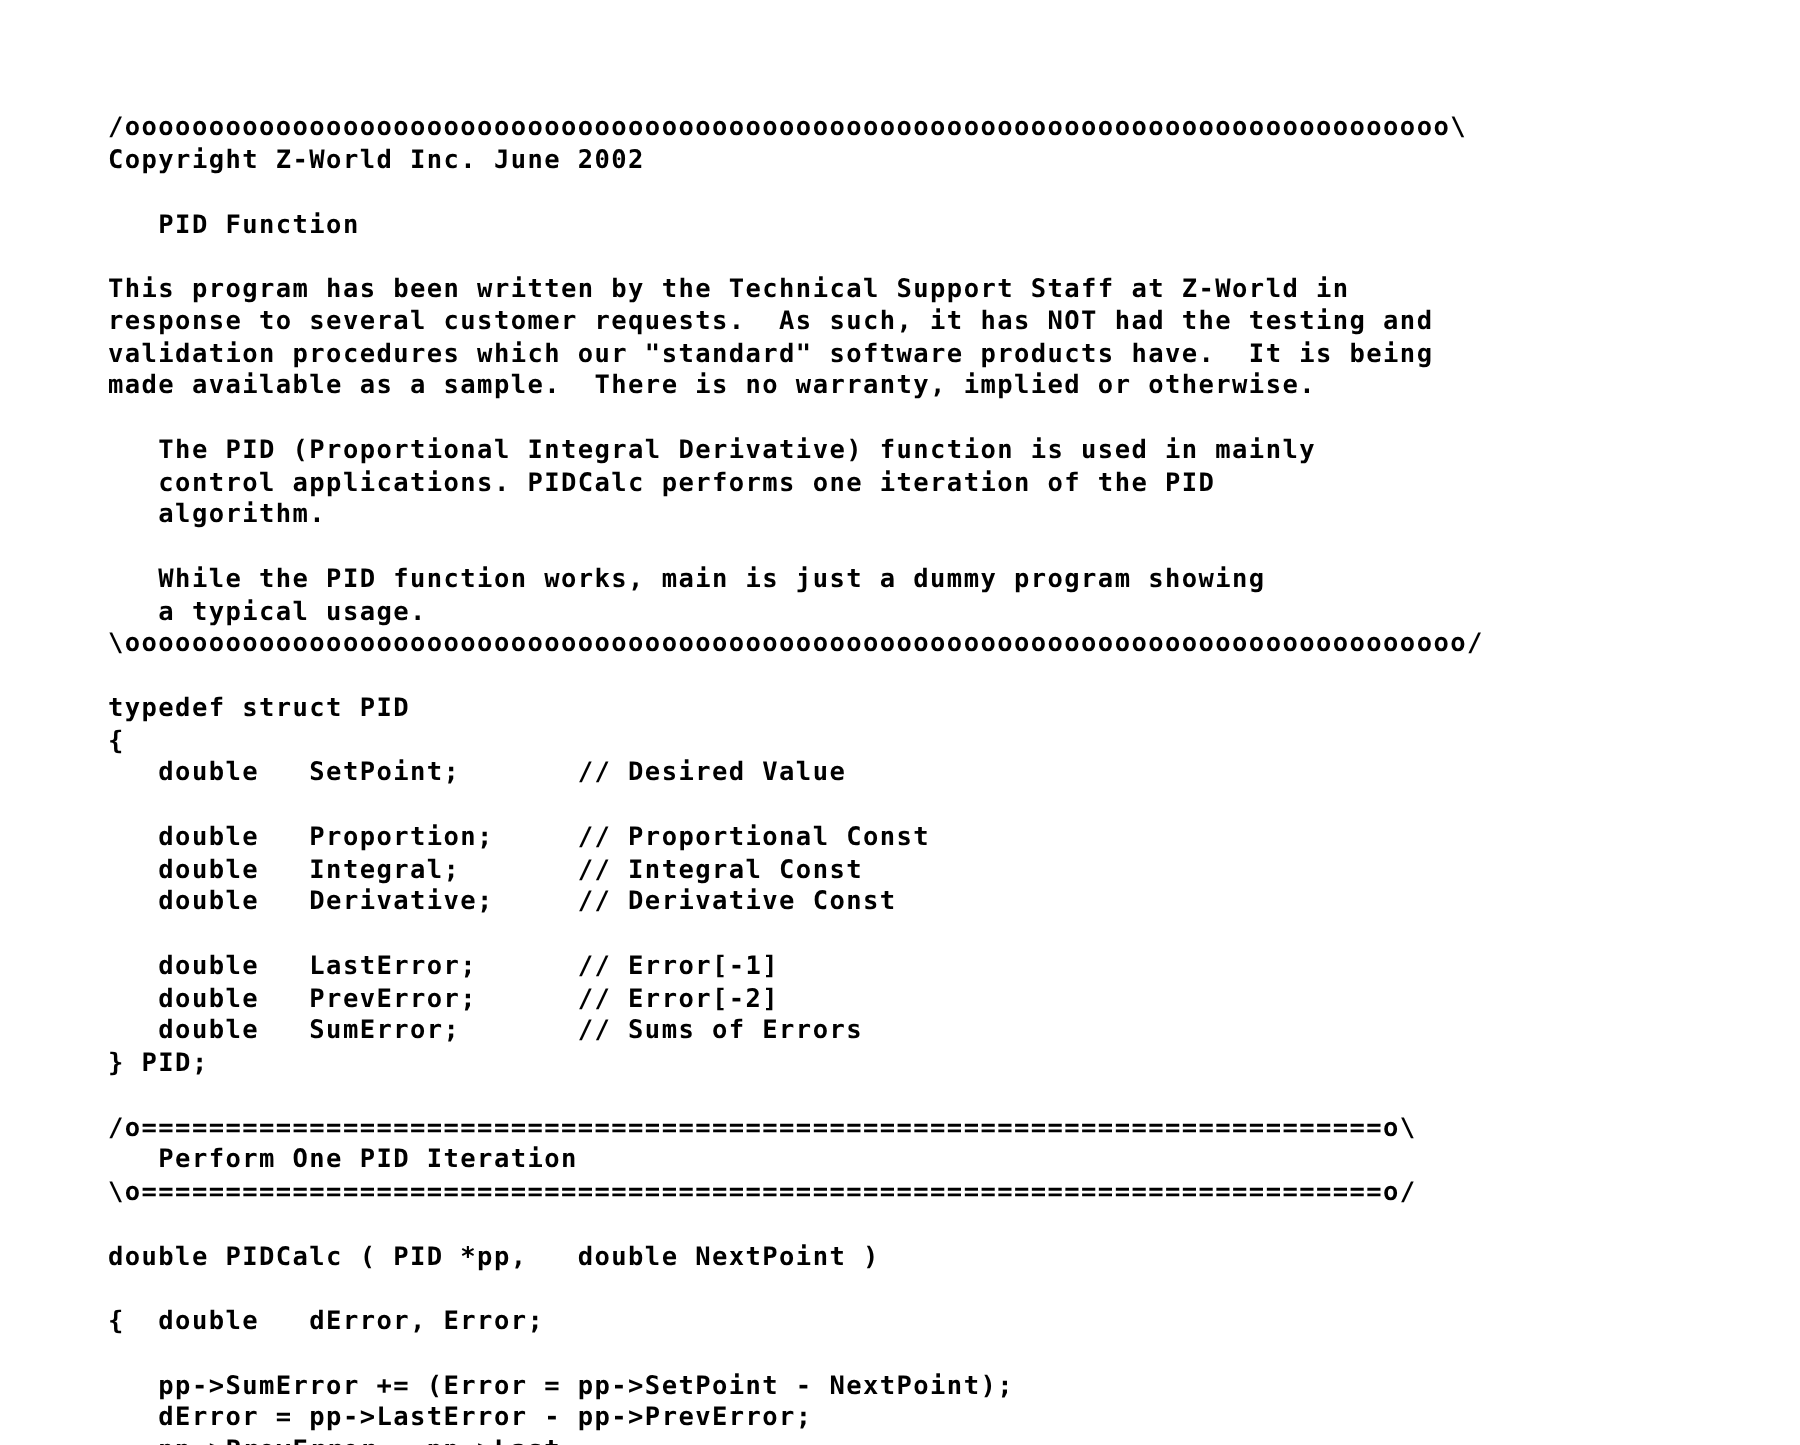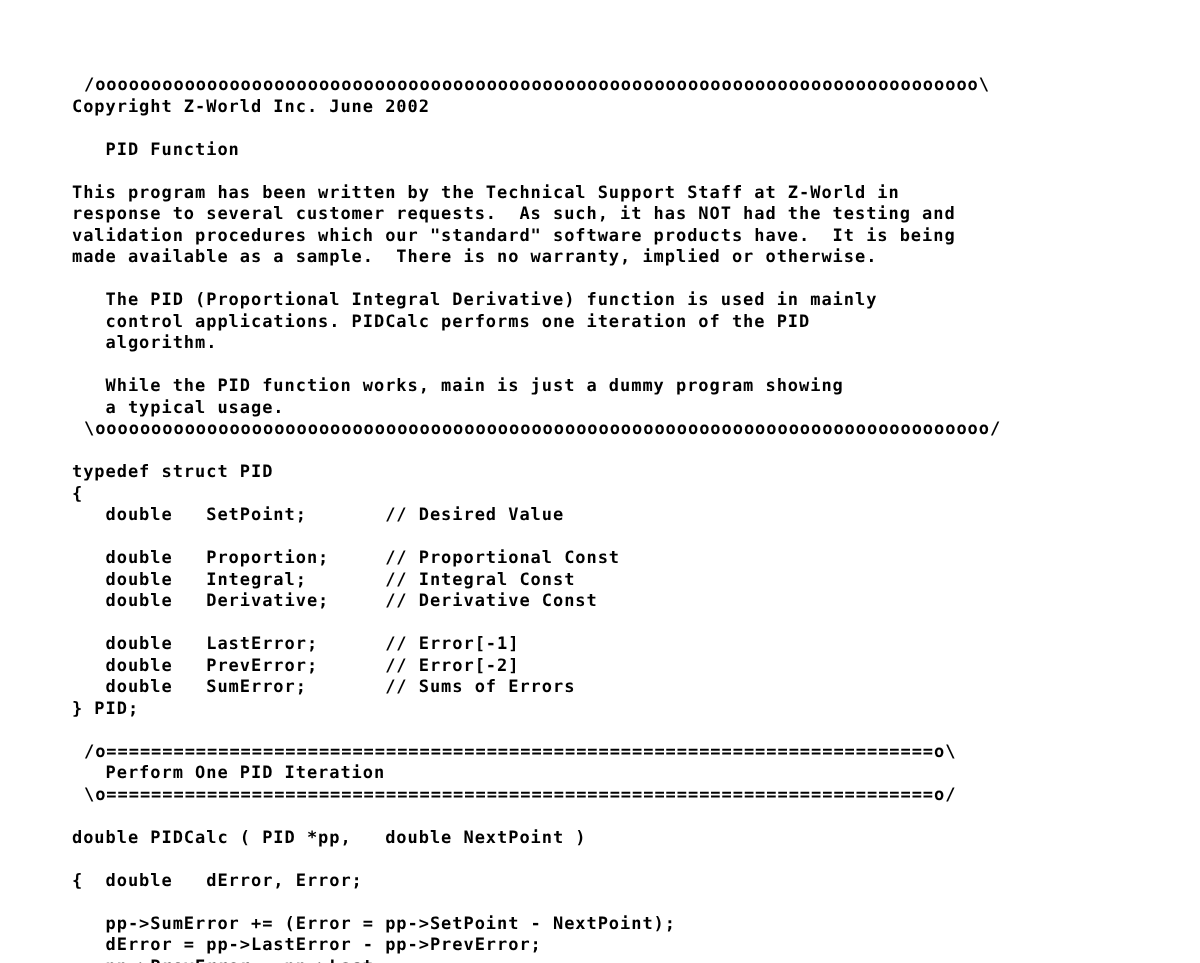--- a/index.html
+++ b/index.html
@@ -35,19 +35,18 @@
     white-space: pre;
   }
   .code-line.blank {
     height: 21.5px;
   }
   .rule {
     display: block;
     min-height: 21.5px;
     white-space: pre;
     overflow: hidden;
-    margin-left: 12px;
   }
 </style>
 </head>
 <body>
 
 <pre id="listing"><span class="code-line rule">/ooooooooooooooooooooooooooooooooooooooooooooooooooooooooooooooooooooooooooooooo\</span><span class="code-line">Copyright Z-World Inc. June 2002</span><span class="code-line blank">&nbsp;</span><span class="code-line">   PID Function</span><span class="code-line blank">&nbsp;</span><span class="code-line">This program has been written by the Technical Support Staff at Z-World in</span><span class="code-line">response to several customer requests.  As such, it has NOT had the testing and</span><span class="code-line">validation procedures which our "standard" software products have.  It is being</span><span class="code-line">made available as a sample.  There is no warranty, implied or otherwise.</span><span class="code-line blank">&nbsp;</span><span class="code-line">   The PID (Proportional Integral Derivative) function is used in mainly</span><span class="code-line">   control applications. PIDCalc performs one iteration of the PID</span><span class="code-line">   algorithm.</span><span class="code-line blank">&nbsp;</span><span class="code-line">   While the PID function works, main is just a dummy program showing</span><span class="code-line">   a typical usage.</span><span class="code-line rule">\oooooooooooooooooooooooooooooooooooooooooooooooooooooooooooooooooooooooooooooooo/</span><span class="code-line blank">&nbsp;</span><span class="code-line">typedef struct PID</span><span class="code-line">{</span><span class="code-line">   double   SetPoint;       // Desired Value</span><span class="code-line blank">&nbsp;</span><span class="code-line">   double   Proportion;     // Proportional Const</span><span class="code-line">   double   Integral;       // Integral Const</span><span class="code-line">   double   Derivative;     // Derivative Const</span><span class="code-line blank">&nbsp;</span><span class="code-line">   double   LastError;      // Error[-1]</span><span class="code-line">   double   PrevError;      // Error[-2]</span><span class="code-line">   double   SumError;       // Sums of Errors</span><span class="code-line">} PID;</span><span class="code-line blank">&nbsp;</span><span class="code-line rule">/o==========================================================================o\</span><span class="code-line">   Perform One PID Iteration</span><span class="code-line rule">\o==========================================================================o/</span><span class="code-line blank">&nbsp;</span><span class="code-line">double PIDCalc ( PID *pp,   double NextPoint )</span><span class="code-line blank">&nbsp;</span><span class="code-line">{  double   dError, Error;</span><span class="code-line blank">&nbsp;</span><span class="code-line">   pp-&gt;SumError += (Error = pp-&gt;SetPoint - NextPoint);</span><span class="code-line">   dError = pp-&gt;LastError - pp-&gt;PrevError;</span><span class="code-line">   pp-&gt;PrevError = pp-&gt;Last</span></pre>
 
 </body></html>

